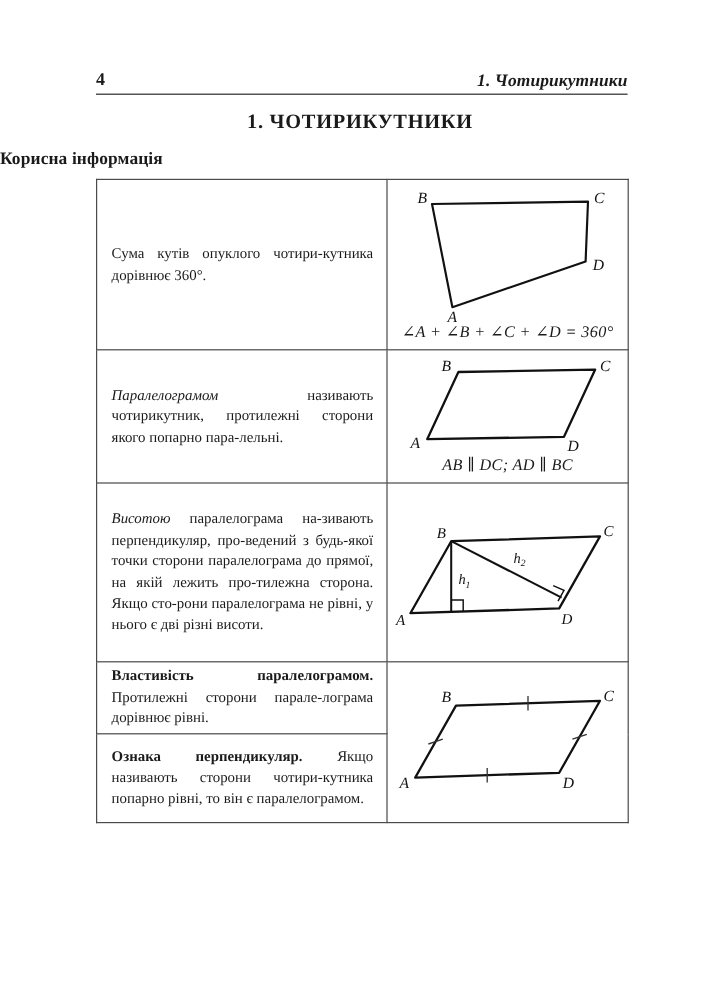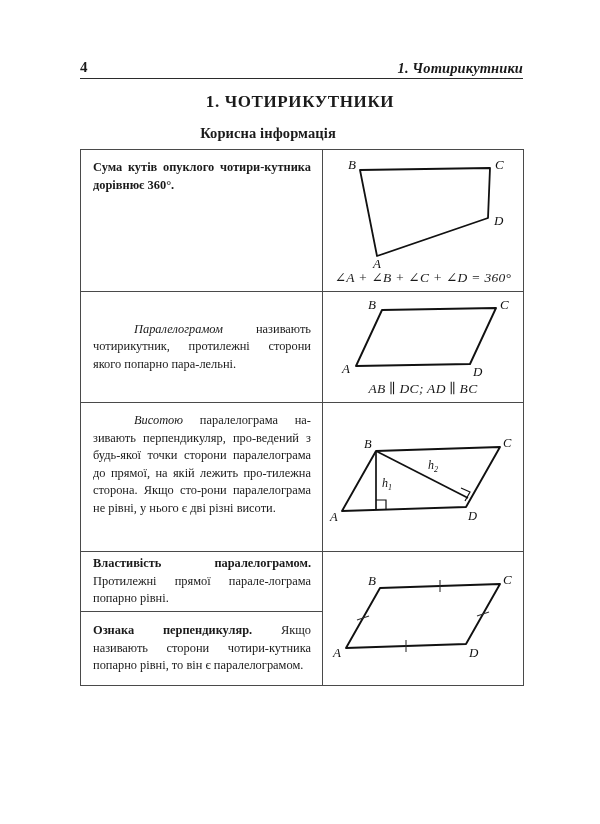--- a/index.html
+++ b/index.html
@@ -56,21 +56,20 @@
     width: 600px;
     text-align: center;
     font-size: 17px;
     font-weight: bold;
     letter-spacing: .6px;
   }
   .section-title {
     position: absolute;
     left: 0; top: 125px;
     width: 536px;
-    text-align: center;
     font-size: 14.5px;
     font-weight: bold;
     letter-spacing: .1px;
   }
 
   
   .tbl {
     position: absolute;
     left: 80px;
     top: 149px;
@@ -87,21 +86,21 @@
   .col-fig  { width: 201px; }
 
   .celltext {
     padding: 9px 11px 9px 12px;
     font-size: 12.4px;
     line-height: 1.42;
     text-align: justify;
     text-align-last: left;
     hyphens: manual;
   }
-  .celltext .it { font-style: italic; margin-left: 41px; }
+  .celltext .it { font-style: italic; }
   .celltext .bd { font-weight: bold; }
 
   .figcell {
     padding: 4px 4px 3px 4px;
     text-align: center;
   }
   .figcell svg { display: block; margin: 0 auto; }
 
   .formula {
     font-family: "Liberation Serif", "DejaVu Serif", serif;
@@ -128,21 +127,21 @@
 
   <table class="tbl">
     <colgroup>
       <col class="col-text">
         <col class="col-fig">
     </colgroup>
     <tbody>
 
     <tr>
       <td>
-        <div class="celltext" style="height:141px;display:flex;font-weight:bold;">
+        <div class="celltext" style="height:141px;display:flex;align-items:center;">
           <div><span>Сума кутів опуклого чотири-кутника дорівнює 360°.</span></div>
         </div>
       </td>
       <td class="figcell">
         <svg width="186" height="113" viewBox="0 0 186 113">
 
           <polygon points="30,14 160,12 158,62 47,100" fill="none" stroke="#111111" stroke-width="1.8" stroke-linejoin="round"></polygon>
           <text x="18" y="13" font-family="Liberation Serif, serif" font-size="13" font-style="italic" fill="#111">B</text>
           <text x="165" y="13" font-family="Liberation Serif, serif" font-size="13" font-style="italic" fill="#111">C</text>
           <text x="164" y="69" font-family="Liberation Serif, serif" font-size="13" font-style="italic" fill="#111">D</text>
@@ -168,21 +167,21 @@
           <text x="170" y="11" font-family="Liberation Serif, serif" font-size="13" font-style="italic" fill="#111">C</text>
           <text x="12" y="75" font-family="Liberation Serif, serif" font-size="13" font-style="italic" fill="#111">A</text>
           <text x="143" y="78" font-family="Liberation Serif, serif" font-size="13" font-style="italic" fill="#111">D</text>
         </svg>
         <div class="formula">AB ∥ DC; AD ∥ BC</div>
       </td>
     </tr>
 
     <tr>
       <td>
-        <div class="celltext" style="height:148px;display:flex;align-items:flex-start;">
+        <div class="celltext" style="height:148px;display:flex;align-items:center;">
           <div>
             <span class="it">Висотою</span><span> паралелограма на-зивають перпендикуляр, про-ведений з будь-якої точки сторони паралелограма до прямої, на якій лежить про-тилежна сторона. Якщо сто-рони паралелограма не рівні, у нього є дві різні висоти.</span>
           </div>
         </div>
       </td>
       <td class="figcell">
         <svg width="190" height="100" viewBox="0 0 190 100">
 
           <polygon points="14,84 48,24 172,20 138,80" fill="none" stroke="#111111" stroke-width="1.9" stroke-linejoin="round"></polygon>
 
@@ -200,21 +199,21 @@
           <text x="54" y="60" font-family="Liberation Serif, serif" font-size="12" font-style="italic" fill="#111">h<tspan font-size="8" dy="3">1</tspan></text>
           <text x="100" y="42" font-family="Liberation Serif, serif" font-size="12" font-style="italic" fill="#111">h<tspan font-size="8" dy="3">2</tspan></text>
         </svg>
       </td>
     </tr>
 
     <tr>
       <td>
         <div class="celltext" style="height:59px;display:flex;align-items:center;">
           <div>
-            <span class="bd">Властивість паралелограмом.</span><span> Протилежні прямої парале-лограма попарно рівні.</span>
+            <span class="bd">Властивість паралелограмом.</span><span> Протилежні сторони парале-лограма дорівнює рівні.</span>
           </div>
         </div>
       </td>
       <td class="figcell" rowspan="2">
         <svg width="190" height="126" viewBox="0 0 190 126">
 
           <polygon points="18,92 52,32 172,28 138,88" fill="none" stroke="#111111" stroke-width="1.9" stroke-linejoin="round"></polygon>
 
           <line x1="112" y1="24" x2="112" y2="36" stroke="#333" stroke-width="1.1"></line>
 

